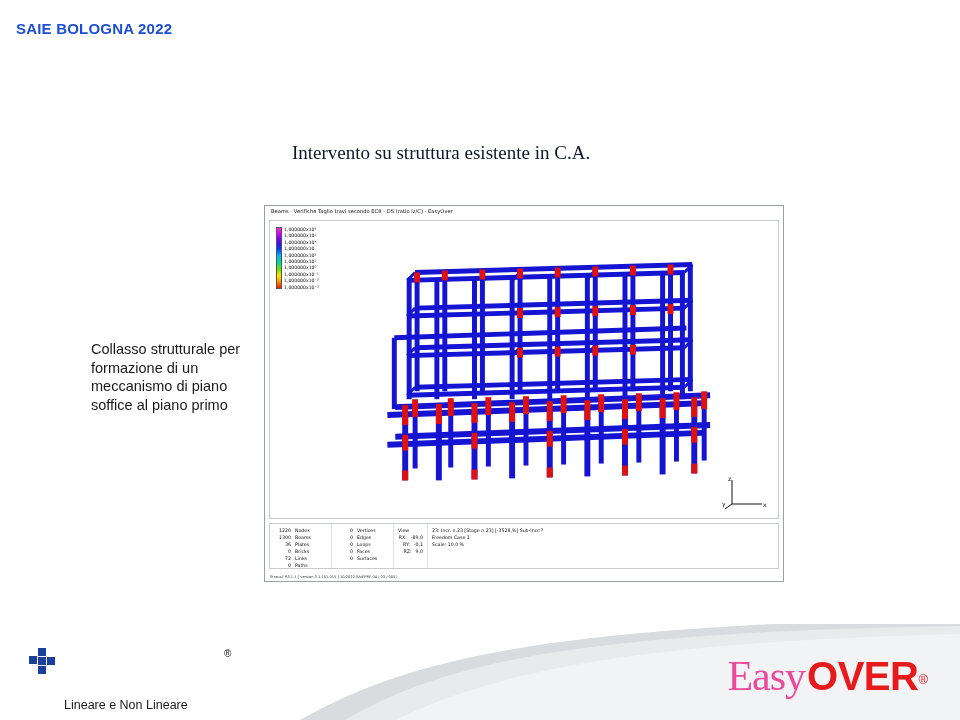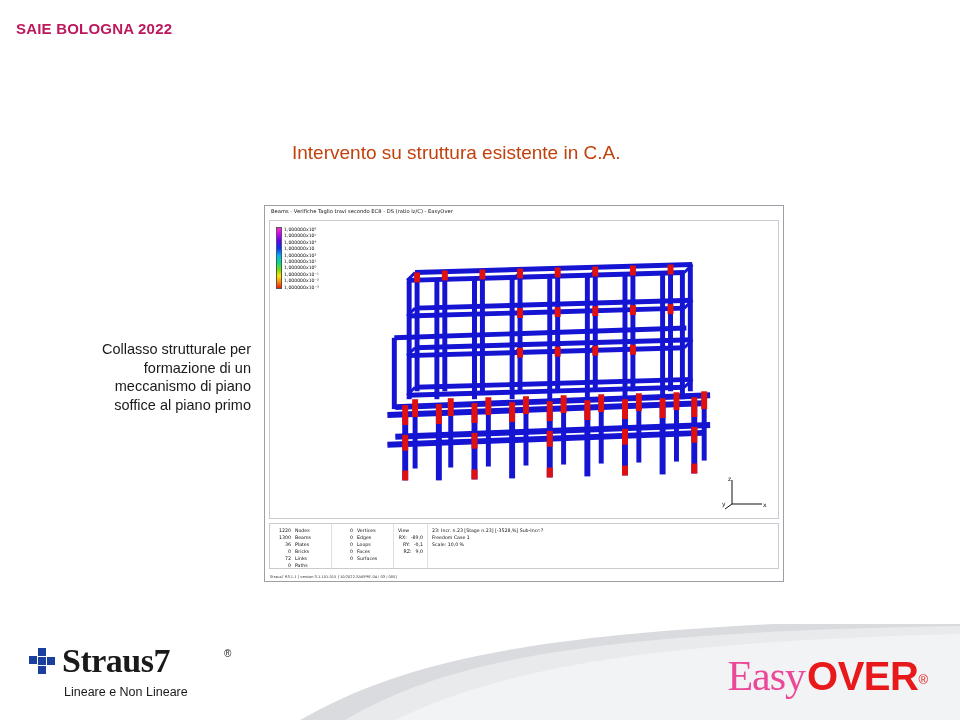--- a/index.html
+++ b/index.html
@@ -15,44 +15,44 @@
     position: relative;
   }
 
   
   .slide-header {
     position: absolute;
     left: 16px;
     top: 20px;
     font-size: 15px;
     font-weight: bold;
-    color: #be185d;
+    color: #1d4ed8;
     letter-spacing: 0.2px;
   }
 
   
   .slide-title {
     position: absolute;
     left: 292px;
     top: 142px;
     font-size: 19px;
-    color: #c2410c;
+    color: #0f172a;
     font-weight: normal;
+    font-family: Liberation Serif, serif;
   }
 
   
   .left-caption {
     position: absolute;
     left: 91px;
     top: 340px;
     width: 160px;
     font-size: 14.5px;
     line-height: 1.28;
     color: #1a1a1a;
-    text-align: right;
   }
 
   
   .app-window {
     position: absolute;
     left: 264px;
     top: 205px;
     width: 520px;
     height: 377px;
     background: #ffffff;
@@ -216,21 +216,21 @@
   .straus-reg {
     position: absolute;
     left: 196px;
     top: 6px;
     font-size: 10px;
     color: #1a1a1a;
   }
   .straus-sub {
     position: absolute;
     left: 36px;
-    top: 43px;
+    top: 56px;
     font-size: 12.5px;
     color: #1a1a1a;
     font-family: "Liberation Sans", sans-serif;
   }
 
   
   .easy-logo {
     position: absolute;
     right: 32px;
     bottom: 22px;
@@ -537,20 +537,19 @@
 </div>
 
 <div class="straus-logo">
   <svg class="straus-squares" viewBox="0 0 28 30">
     <rect x="1" y="8" width="8" height="8" fill="#1b3f9c"></rect>
     <rect x="10" y="0" width="8" height="8" fill="#1b3f9c"></rect>
     <rect x="10" y="9" width="8" height="8" fill="#1b3f9c"></rect>
     <rect x="19" y="9" width="8" height="8" fill="#1b3f9c"></rect>
     <rect x="10" y="18" width="8" height="8" fill="#1b3f9c"></rect>
   </svg>
-  <div class="straus-word">Straus7</div>
   <div class="straus-reg">®</div>
   <div class="straus-sub">Lineare e Non Lineare</div>
 </div>
 
 <div class="easy-logo">
   <span class="easy-word">Easy</span><span class="over-word">OVER</span><span class="easy-reg">®</span>
 </div>
 
 </body></html>

